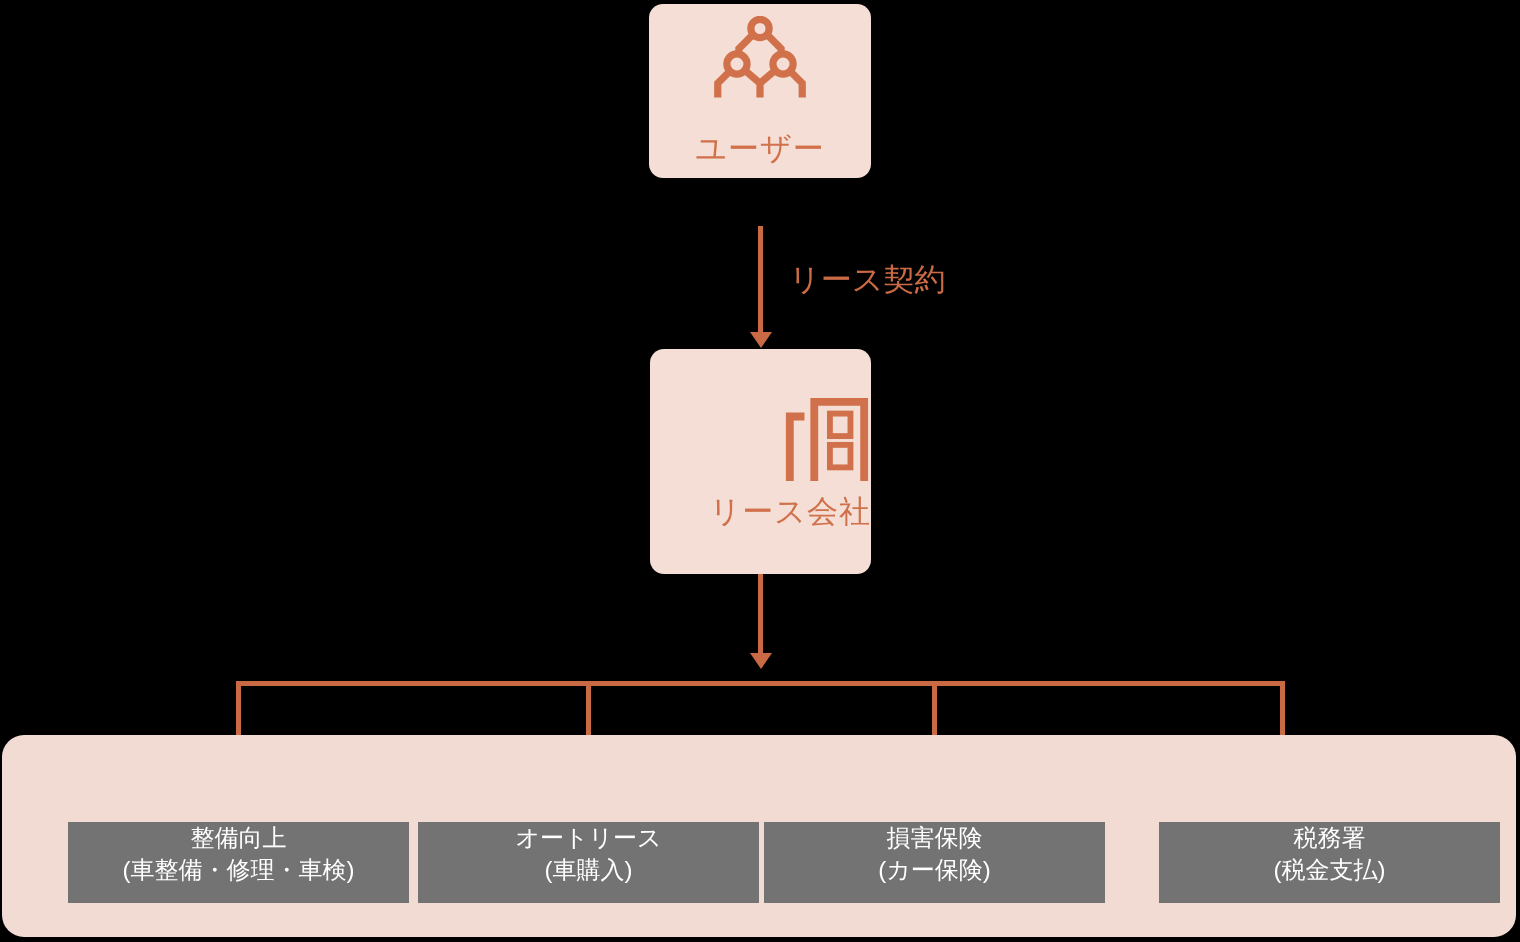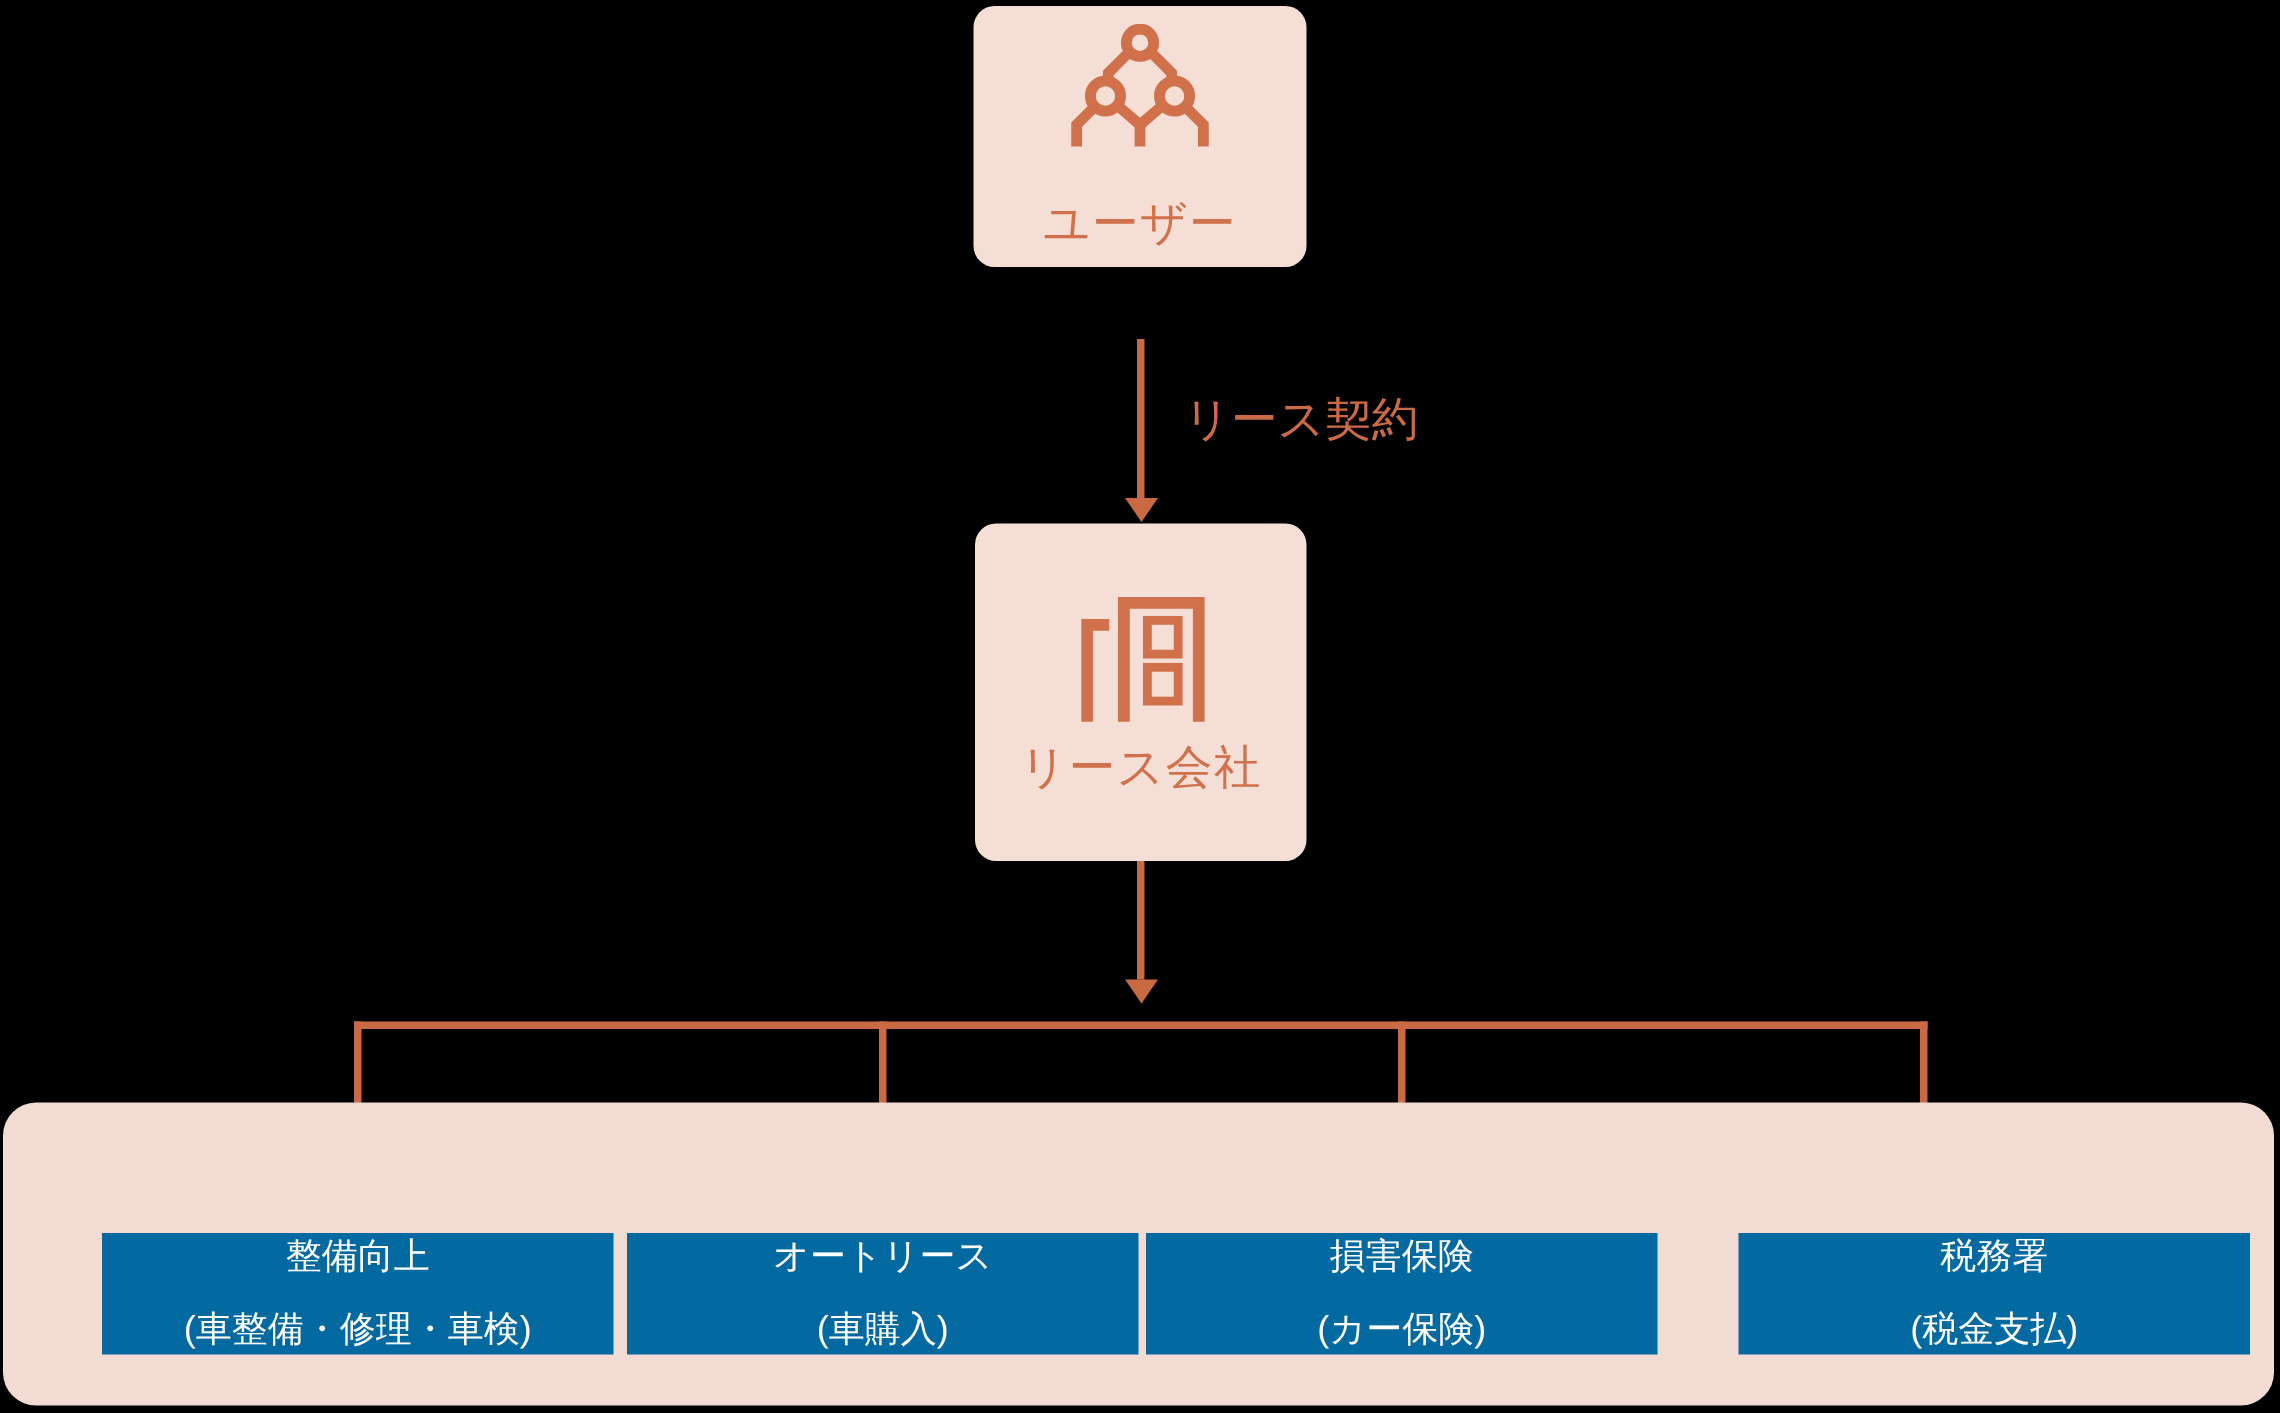--- a/index.html
+++ b/index.html
@@ -20,21 +20,21 @@
   .node {
     position: absolute;
     background: #f5ded6;
     border-radius: 14px;
     display: flex;
     flex-direction: column;
     align-items: center;
     justify-content: center;
   }
   .node-user    { left: 649px; top: 4px;   width: 222px; height: 174px; gap: 20px; }
-  .node-company { left: 650px; top: 349px; width: 221px; height: 225px; gap: 10px; }
+  .node-company { left: 650px; top: 349px; width: 221px; height: 225px; gap: 10px; align-items: flex-end; }
   .node-label {
     color: #d0714b;
     font-size: 31px;
     line-height: 34px;
     letter-spacing: 1px;
     white-space: nowrap;
   }
 
   
   .vline, .hline { position: absolute; background: #c96a45; }
@@ -80,26 +80,26 @@
     left: 2px; top: 735px;
     width: 1514px; height: 202px;
     background: #f1dbd3;
     border-radius: 22px;
   }
   .branch-box {
     position: absolute;
     top: 87px;
     width: 341px;
     height: 81px;
-    background: #0369a1;
+    background: #737373;
     color: #ffffff;
     display: flex;
     flex-direction: column;
     align-items: center;
-    justify-content: space-between;
+    justify-content: flex-start;
     text-align: center;
     font-size: 24px;
     line-height: 32px;
   }
   .branch-box.p1 { left: 66px; }
   .branch-box.p2 { left: 416px; }
   .branch-box.p3 { left: 762px; }
   .branch-box.p4 { left: 1110px; margin-left: 47px; }
 
   .icon-svg { display: block; }

